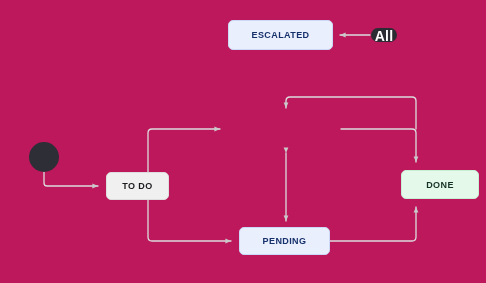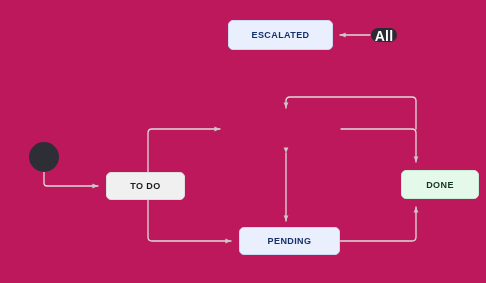--- a/index.html
+++ b/index.html
@@ -111,25 +111,25 @@
 
   <div class="node node-blue" style="left:228px; top:20px; width:105px; height:30px;">
     <span>ESCALATED</span>
   </div>
 
   <div class="badge" style="left:371px; top:28px; width:26px; height:14px;">
     <span>All</span>
   </div>
 
 
-  <div class="node node-gray" style="left:106px; top:172px; width:79px; height:28px;">
+  <div class="node node-gray" style="left:106px; top:172px; width:63px; height:28px;">
     <span>TO DO</span>
   </div>
 
   <div class="node node-green" style="left:401px; top:170px; width:78px; height:29px;">
     <span>DONE</span>
   </div>
 
-  <div class="node node-blue" style="left:239px; top:227px; width:101px; height:28px;">
+  <div class="node node-blue" style="left:239px; top:227px; width:91px; height:28px;">
     <span>PENDING</span>
   </div>
 
 </div>
 
 </body></html>

